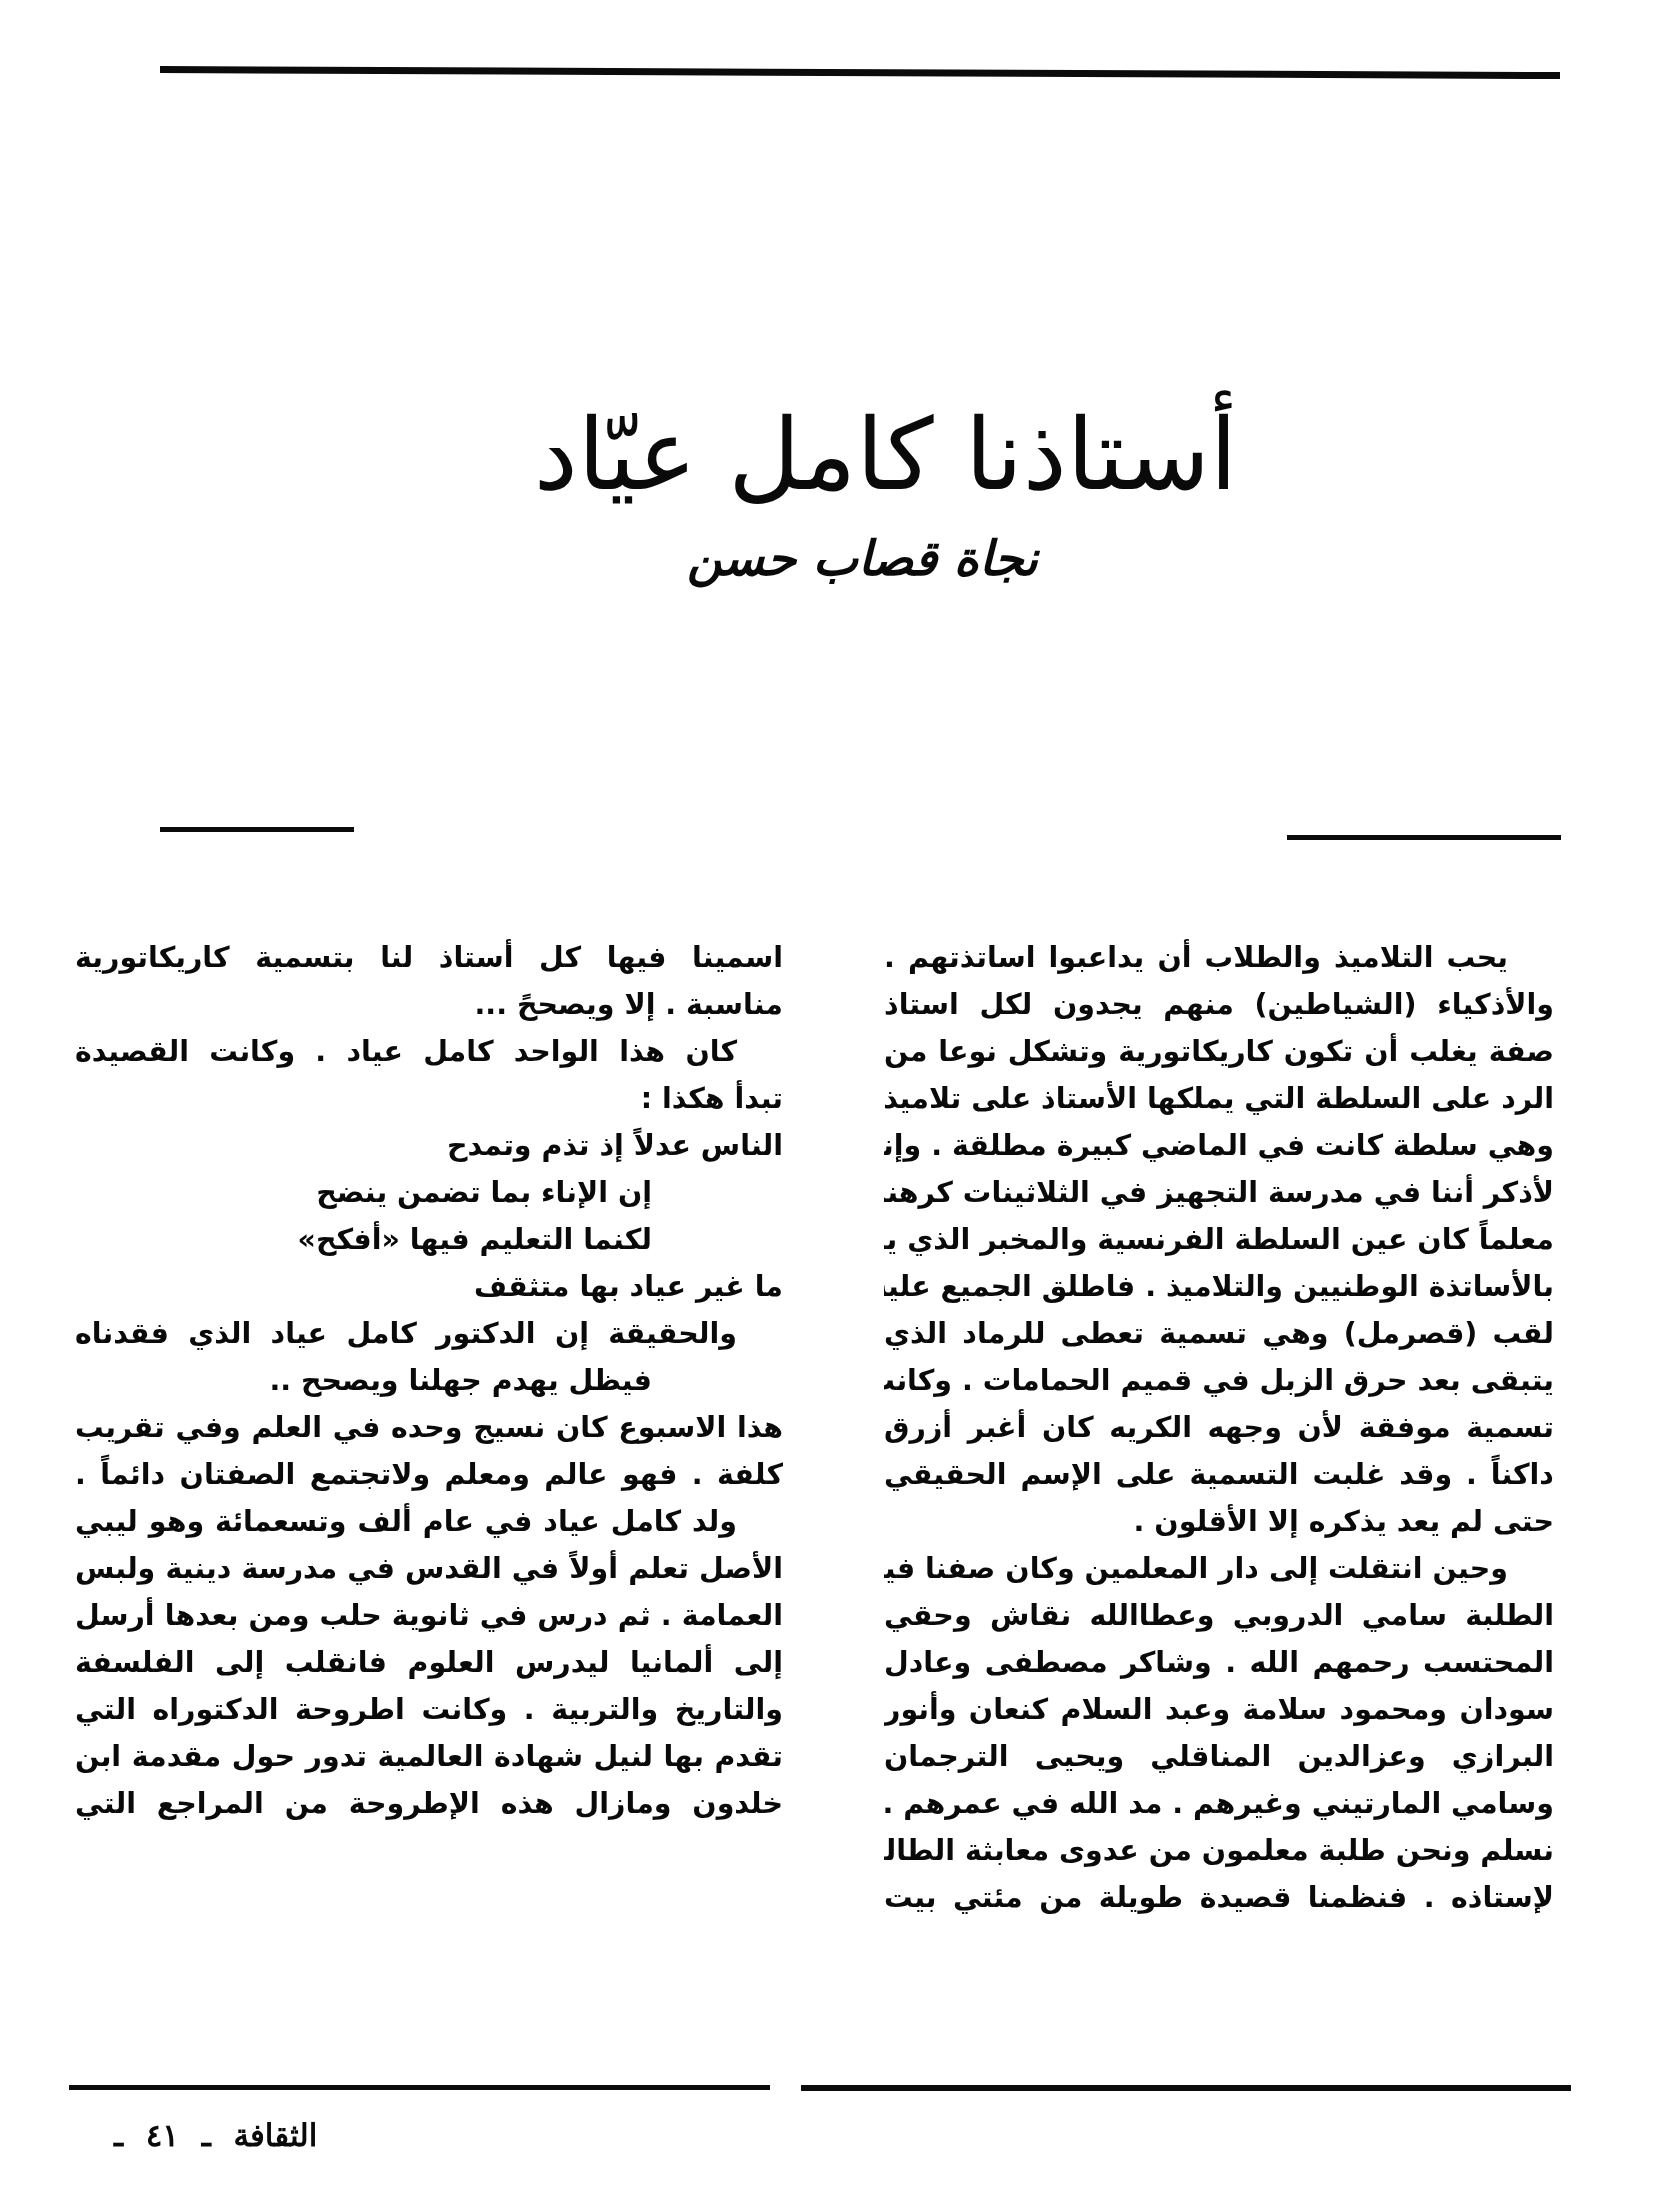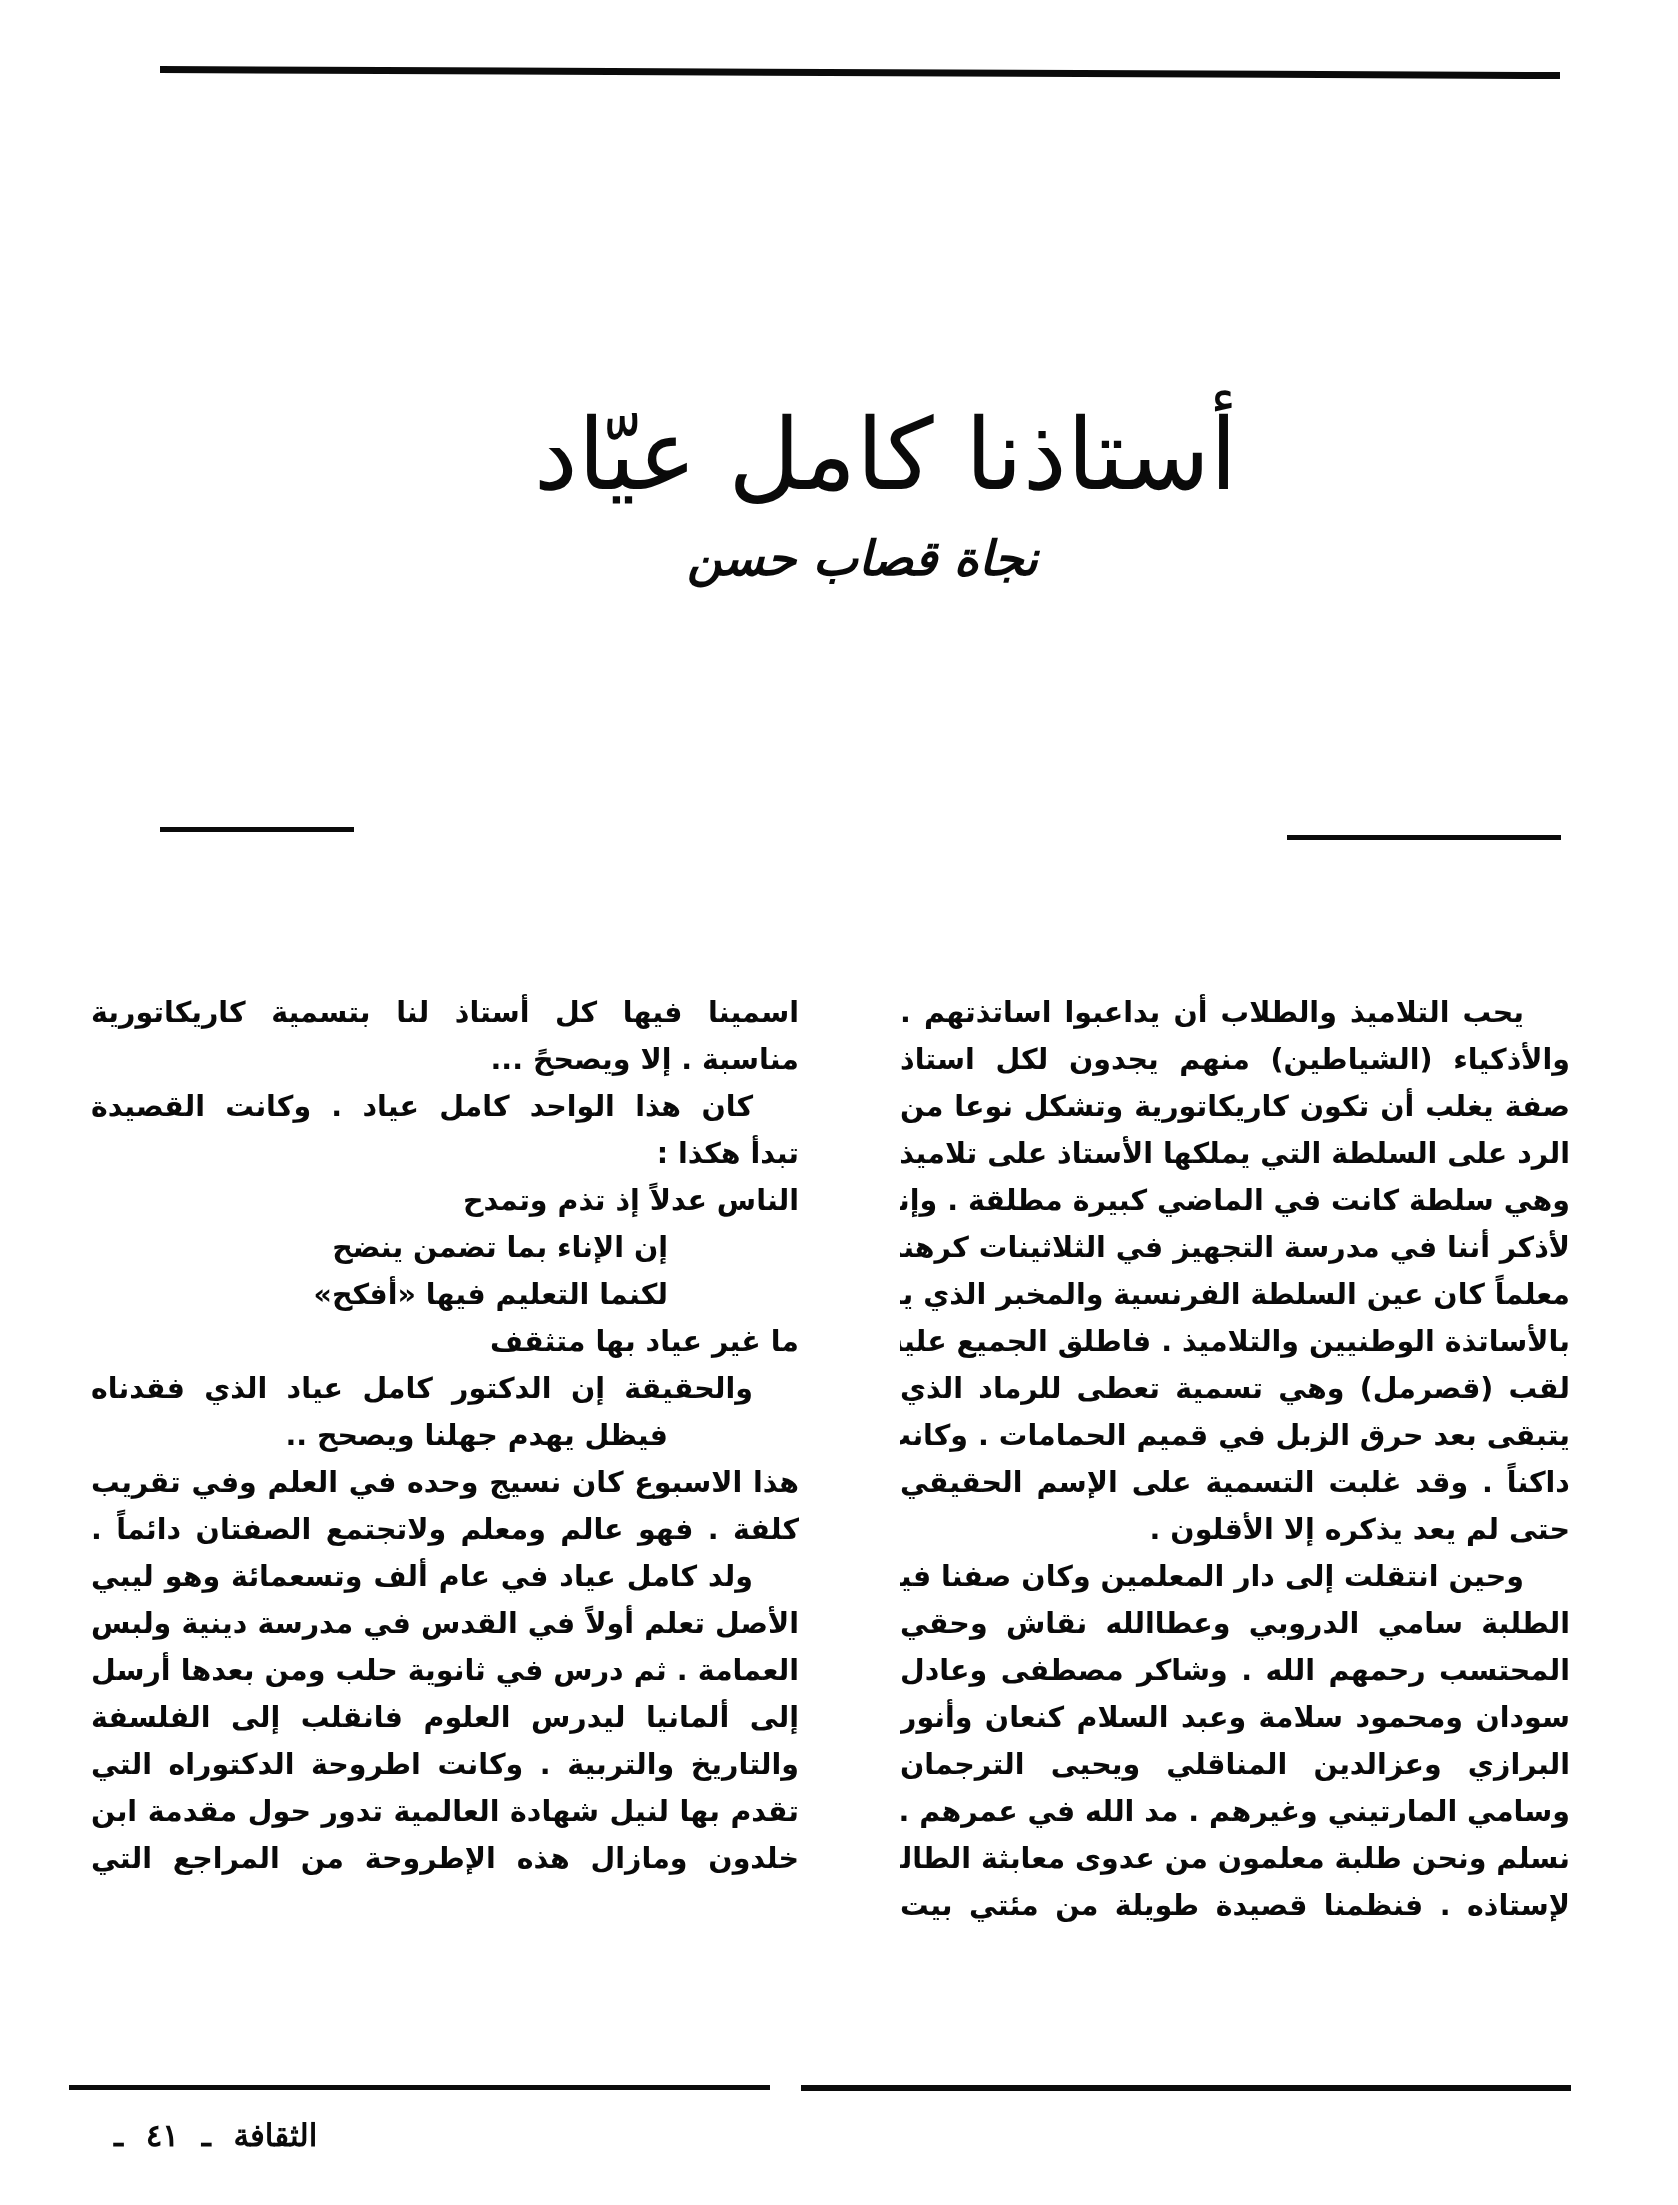--- a/index.html
+++ b/index.html
@@ -72,25 +72,24 @@
     font-weight: bold;
     font-size: 48px;
     line-height: 69px;
     margin: 0;
     padding-right: 46px;
     font-style: italic;
   }
 
   .column {
     position: absolute;
-    top: 989px;
+    top: 934px;
     direction: rtl;
     text-align: justify;
     text-align-last: right;
-    margin-left: 16px;
   }
   .col-right {
     left: 884px;
     width: 670px;
   }
   .col-left {
     left: 75px;
     width: 708px;
   }
   .line {
@@ -148,20 +147,21 @@
     <div class="line indent">يحب التلاميذ والطلاب أن يداعبوا اساتذتهم .</div>
     <div class="line">والأذكياء (الشياطين) منهم يجدون لكل استاذ</div>
     <div class="line">صفة يغلب أن تكون كاريكاتورية وتشكل نوعا من</div>
     <div class="line">الرد على السلطة التي يملكها الأستاذ على تلاميذه</div>
     <div class="line">وهي سلطة كانت في الماضي كبيرة مطلقة . وإنني</div>
     <div class="line">لأذكر أننا في مدرسة التجهيز في الثلاثينات كرهنا</div>
     <div class="line">معلماً كان عين السلطة الفرنسية والمخبر الذي يشي</div>
     <div class="line">بالأساتذة الوطنيين والتلاميذ . فاطلق الجميع عليه</div>
     <div class="line">لقب (قصرمل) وهي تسمية تعطى للرماد الذي</div>
     <div class="line">يتبقى بعد حرق الزبل في قميم الحمامات . وكانت</div>
+    <div class="line">تسمية موفقة لأن وجهه الكريه كان أغبر أزرق</div>
     <div class="line">داكناً . وقد غلبت التسمية على الإسم الحقيقي</div>
     <div class="line short">حتى لم يعد يذكره إلا الأقلون .</div>
     <div class="line indent">وحين انتقلت إلى دار المعلمين وكان صفنا فيه من</div>
     <div class="line">الطلبة سامي الدروبي وعطاالله نقاش وحقي</div>
     <div class="line">المحتسب رحمهم الله . وشاكر مصطفى وعادل</div>
     <div class="line">سودان ومحمود سلامة وعبد السلام كنعان وأنور</div>
     <div class="line">البرازي وعزالدين المناقلي ويحيى الترجمان</div>
     <div class="line">وسامي المارتيني وغيرهم . مد الله في عمرهم . لم</div>
     <div class="line">نسلم ونحن طلبة معلمون من عدوى معابثة الطالب</div>
     <div class="line">لإستاذه . فنظمنا قصيدة طويلة من مئتي بيت</div>

